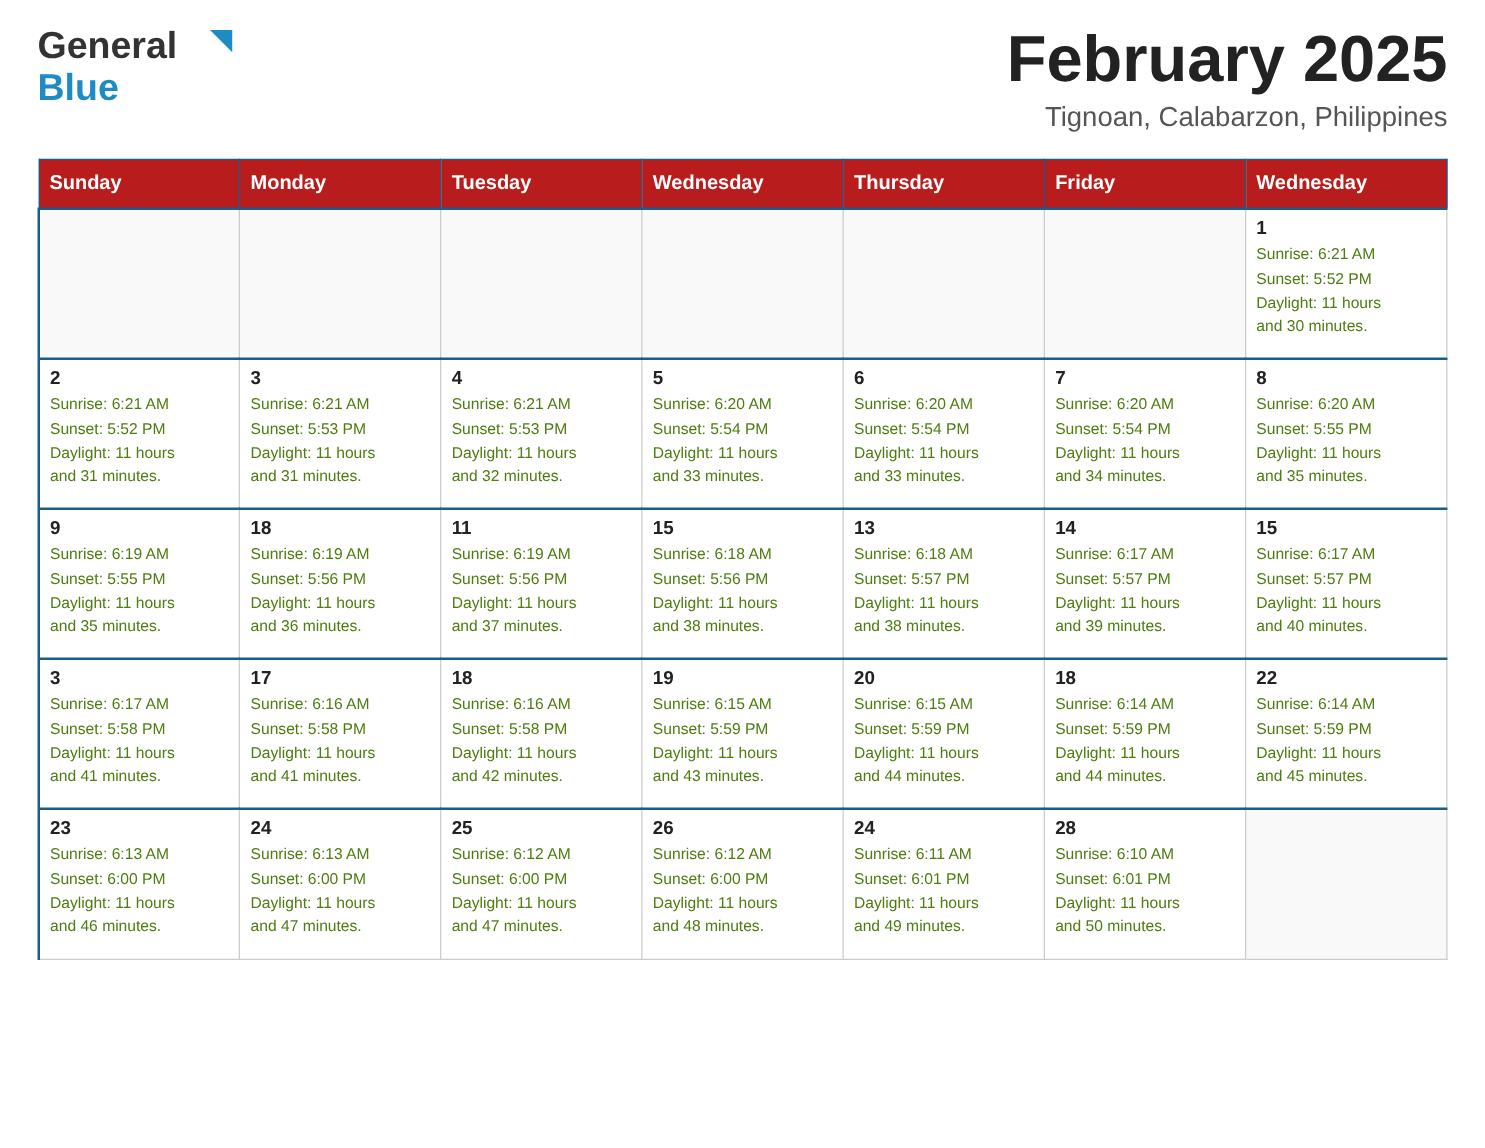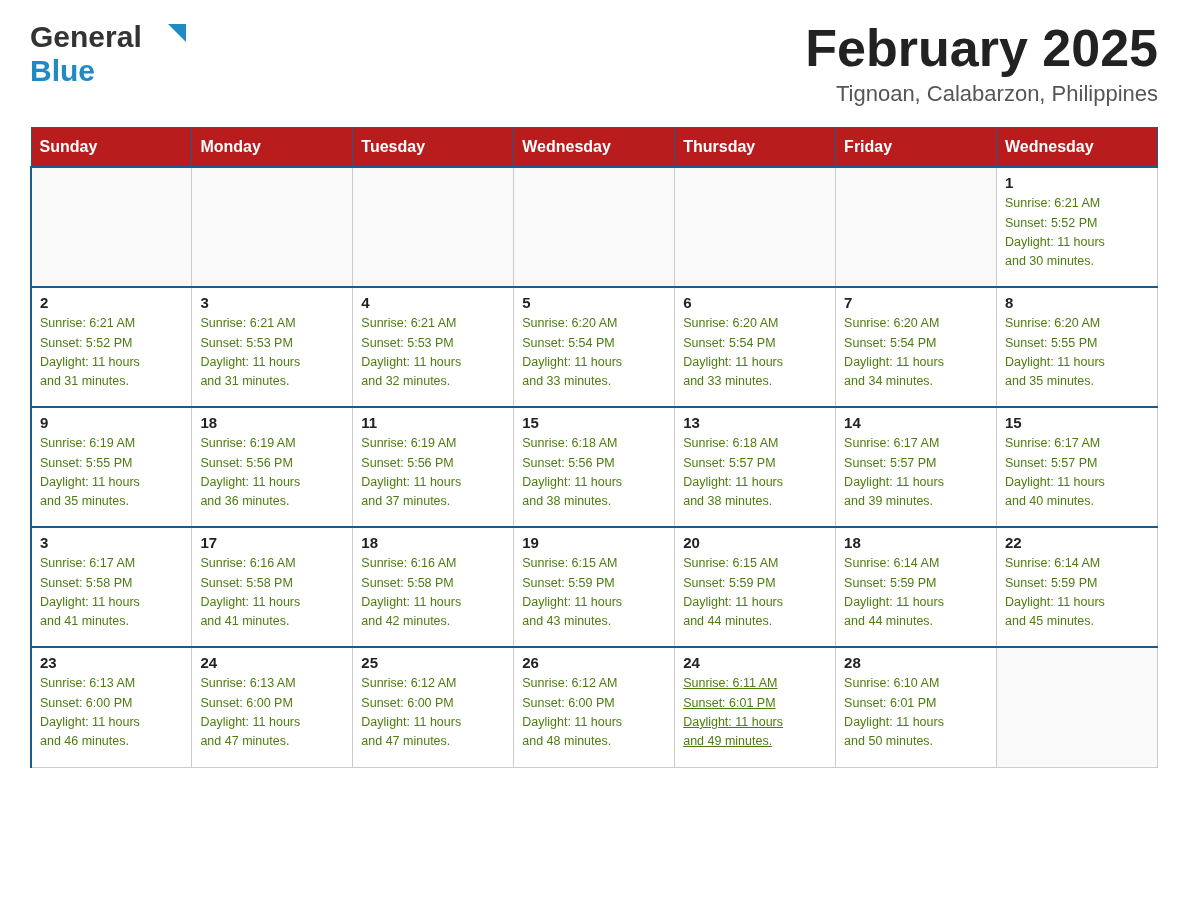--- a/index.html
+++ b/index.html
@@ -322,21 +322,21 @@
         </td>
         <td>
           <span class="day-number">26</span>
           <div class="day-info" style="white-space: pre-line;">Sunrise: 6:12 AM
 Sunset: 6:00 PM
 Daylight: 11 hours
 and 48 minutes.</div>
         </td>
         <td>
           <span class="day-number">24</span>
-          <div class="day-info" style="white-space: pre-line; text-decoration: underline;">Sunrise: 6:11 AM
+          <div class="day-info" style="white-space: pre-line;">Sunrise: 6:11 AM
 Sunset: 6:01 PM
 Daylight: 11 hours
 and 49 minutes.</div>
         </td>
         <td>
           <span class="day-number">28</span>
           <div class="day-info" style="white-space: pre-line;">Sunrise: 6:10 AM
 Sunset: 6:01 PM
 Daylight: 11 hours
 and 50 minutes.</div>

